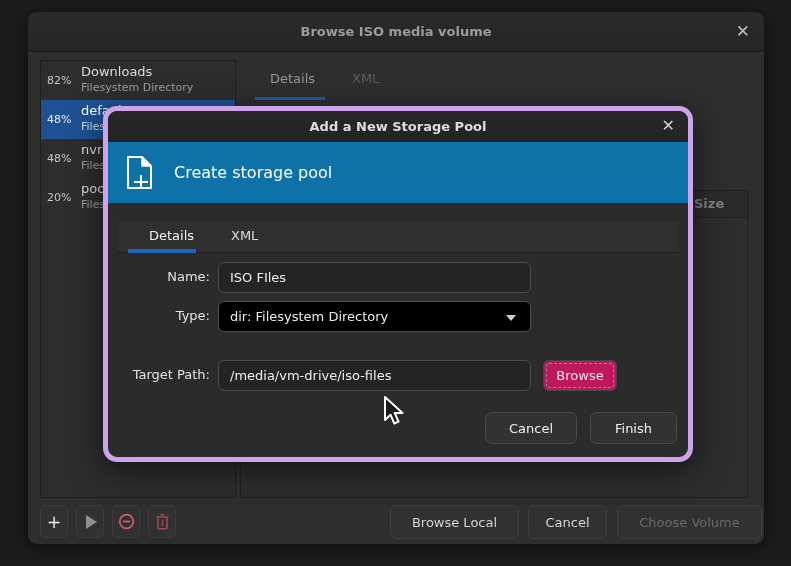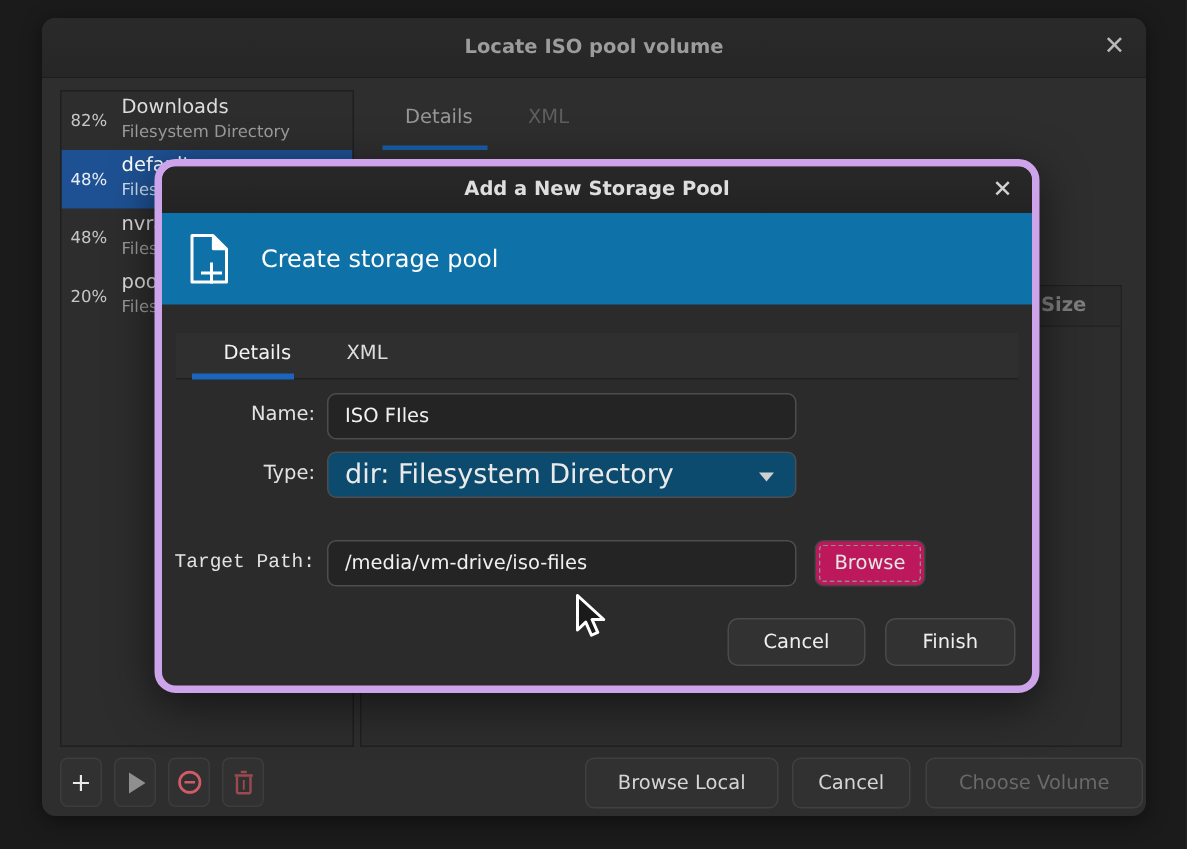--- a/index.html
+++ b/index.html
@@ -135,30 +135,30 @@
     position:absolute; left:110px; width:313px; height:31px;
     background:#242424; border:1px solid #4d4d4d; border-radius:6px;
     color:#f0f0f0; font-size:13px; padding:0 11px;
     font-family:"DejaVu Sans","Liberation Sans",sans-serif; outline:none;
   }
   .name-row-label { top:158px; }
   .name-entry { top:151px; }
   .type-row-label { top:197px; }
   .type-combo {
     position:absolute; left:110px; top:190px; width:313px; height:31px;
-    background:#0c4a6e; border:1px solid #4d4d4d; border-radius:6px;
+    background:#000000; border:1px solid #4d4d4d; border-radius:6px;
     display:flex; align-items:center; padding:0 11px;
-    color:#eaeaea; font-size:18px;
+    color:#eaeaea; font-size:13px;
   }
   .combo-arrow {
     position:absolute; right:14px; top:13px; width:0; height:0;
     border-left:5px solid transparent; border-right:5px solid transparent;
     border-top:6px solid #cfcfcf;
   }
-  .path-row-label { top:256px;font-family:Liberation Mono, monospace; }
+  .path-row-label { top:256px; }
   .path-entry { top:249px; }
   .browse-btn {
     position:absolute; left:435px; top:249px; width:74px; height:31px;
     background:#be185d; border:1px solid #444444; border-radius:6px;
     outline:1px dashed #8f8f8f; outline-offset:-4px;
     color:#e6e6e6; font-size:13px;
     display:flex; align-items:center; justify-content:center;
   }
   .dlg-action-btn {
     position:absolute; top:301px; height:32px;
@@ -169,21 +169,21 @@
   .dlg-action-btn.cancel { left:377px; width:92px; }
   .dlg-action-btn.finish { left:482px; width:87px; }
   
   .cursor { position:absolute; left:383px; top:396px; pointer-events:none; z-index:50; }
 </style>
 </head>
 <body>
 
 <div class="main-window">
   <div class="mw-titlebar">
-    <div class="mw-title">Locate ISO pool volume</div>
+    <div class="mw-title">Browse ISO media volume</div>
     <div class="mw-close">✕</div>
   </div>
 
   <div class="pool-list">
     <div class="pool-row">
       <span class="pool-pct">82%</span>
       <span class="pool-name">Downloads</span>
       <span class="pool-sub">Filesystem Directory</span>
     </div>
     <div class="pool-row selected">

